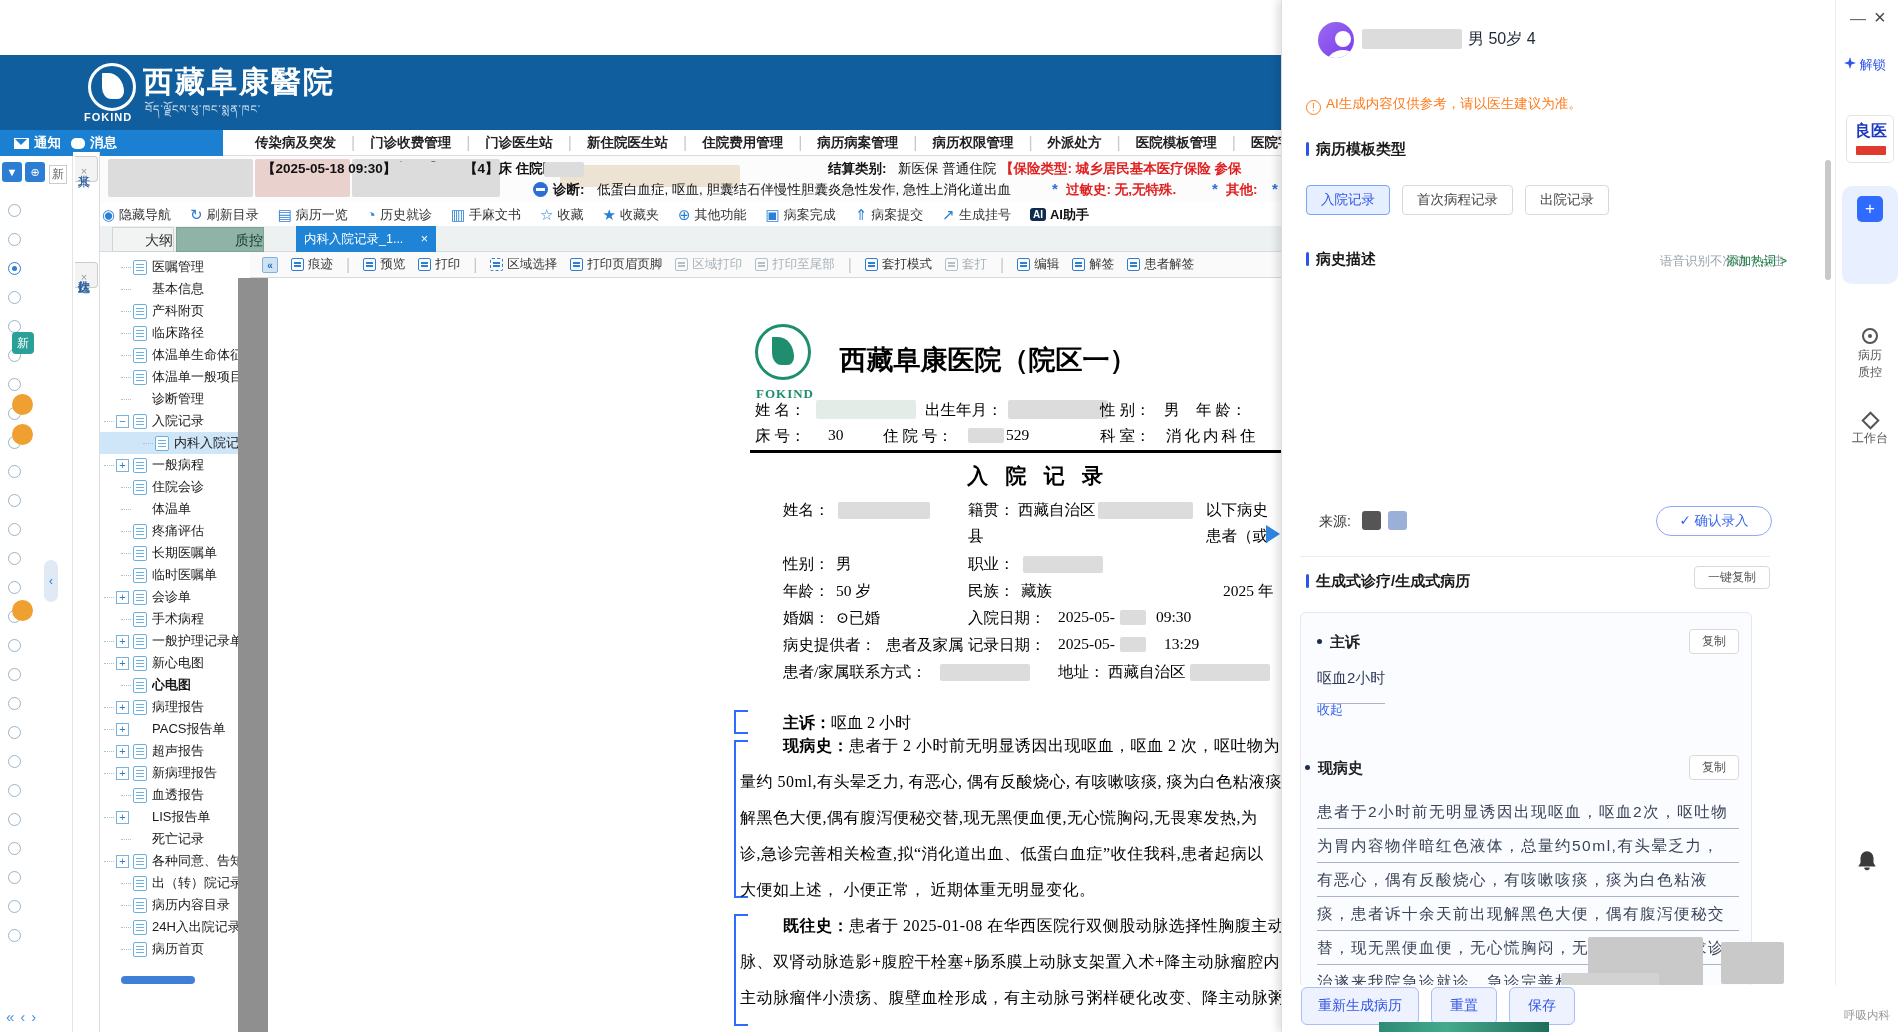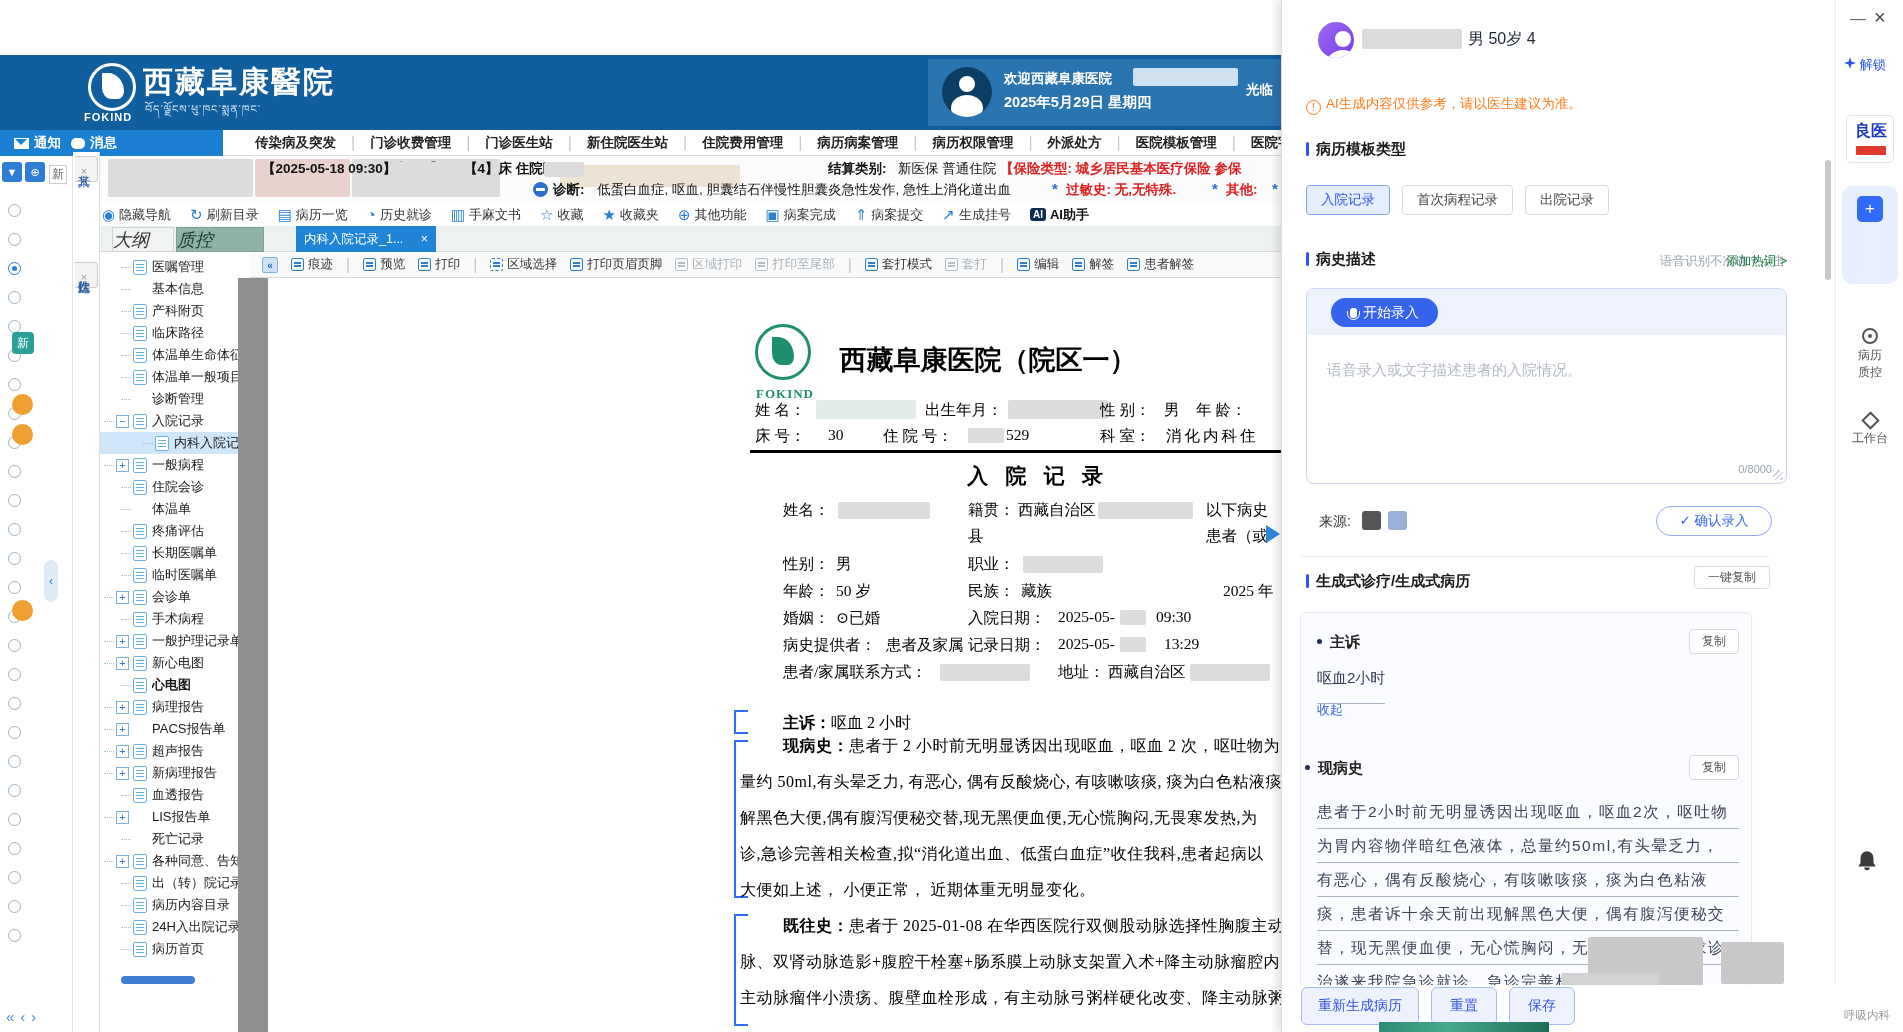--- a/index.html
+++ b/index.html
@@ -45,21 +45,21 @@
   .diagic { position:absolute; width:15px; height:15px; border-radius:50%; background:#2b6fd0; }
   .diagic:after { content:''; position:absolute; left:3px; top:6px; width:9px; height:3px; background:#fff; }
   
   #main-toolbar { left:102px; top:203px; width:1179px; height:23px; display:flex; align-items:center; gap:19px; background:#fff; }
   .tbi { display:flex; align-items:center; gap:4px; font-size:13px; color:#333; white-space:nowrap; }
   .tbi .g { color:#2b7fd4; font-size:15px; }
   .aibadge { background:#0e2d4e; color:#fff; font-size:10px; font-weight:bold; border-radius:3px; padding:1px 3px; }
   .aitxt { font-weight:bold; color:#111; }
   
   #tabrow { left:0; top:226px; width:1281px; height:26px; background:#eef1f1; border-bottom:1px solid #d5dada; }
-  .ltab { position:absolute; top:1px; height:25px; line-height:25px; text-align:left; font-size:18px;font-style:italic; }
+  .ltab { position:absolute; top:1px; height:25px; line-height:25px; text-align:right; font-size:14px; }
   .doctab { position:absolute; left:296px; top:0; width:140px; height:26px; background:#1f83d6; color:#fff; font-size:12.5px;
     display:flex; align-items:center; justify-content:space-between; padding:0 8px; }
   
   #doc-toolbar { left:250px; top:252px; width:1031px; height:26px; background:#fafafa; border-bottom:1px solid #d8d8d8;
     display:flex; align-items:center; gap:13px; padding-left:12px; }
   .dti { display:flex; align-items:center; gap:4px; font-size:12.5px; color:#333; white-space:nowrap; }
   .dti.dis { color:#a7b2ba; }
   .dic { width:13px; height:13px; border:1.5px solid #2e7fd0; border-radius:2px; position:relative; }
   .dic:after { content:''; position:absolute; left:2px; top:3px; right:2px; height:1.5px; background:#2e7fd0; box-shadow:0 3px 0 #2e7fd0; }
   .dic.dashed { border-style:dashed; }
@@ -163,27 +163,20 @@
 </div>
 
 <div class="abs" id="main">
 
   <div class="abs" id="hdr">
     <span class="logoring"></span>
     <span class="logoleaf"></span>
     <span class="abs fok" style="left:84px;top:56px">FOKIND</span>
     <span class="hname">西藏阜康醫院</span>
     <span class="htib">བོད་ལྗོངས་ཕུ་ཁང་སྨན་ཁང་</span>
-    <div class="rightpane">
-      <span class="avatar" style="left:14px;top:8px"></span>
-      <span class="abs wl1" style="left:76px;top:11px">欢迎西藏阜康医院</span>
-      <span class="abs blur" style="left:205px;top:9px;width:105px;height:18px;background:#cfe0ee"></span>
-      <span class="abs wl2" style="left:76px;top:34px">2025年5月29日 星期四</span>
-      <span class="abs wl1" style="left:318px;top:22px">光临</span>
-    </div>
   </div>
 
   <div class="abs" id="menubar">
     <div id="menuleft">
       <span class="mitem">
           <span class="env"></span>
           <span>通知</span>
         </span>
       <span class="mitem">
           <span class="bub"></span>
@@ -678,30 +671,20 @@
       <button class="tplbtn" style="left: 120px;">首次病程记录</button>
       <button class="tplbtn" style="left: 243px;">出院记录</button>
     </div>
 
   <div class="ptxt" style="left:24px;top:250px">
     <span class="secbar"></span><span class="sect">病史描述</span>
   </div>
   <span class="ptxt" style="right:50px;top:253px;font-size:12.5px;color:#9aa3ad">语音识别不准确？点击</span>
   <span class="ptxt" style="right:-8px;top:253px;font-size:12.5px;color:#15803d;transform:translateX(-56px)">添加热词 &gt;</span>
 
-  <div id="inputbox">
-    <div class="top"></div>
-    <button id="recbtn">
-        <span class="mic"></span>
-        <span>开始录入</span>
-      </button>
-    <span class="placeholder">语音录入或文字描述患者的入院情况。</span>
-    <span class="counter">0/8000</span>
-    <span class="resz"></span>
-  </div>
 
   <span class="ptxt" style="left:37px;top:513px;font-size:14px;color:#333">来源:</span>
   <span class="chip blur dark" style="left:80px;top:511px"></span>
   <span class="chip blur bluish" style="left:106px;top:511px"></span>
   <button class="pillbtn" style="left:374px;top:506px;width:116px;height:30px">✓ <span>确认录入</span></button>
 
   <div class="abs" style="left:18px;top:556px;width:470px;height:1px;background:#ededed"></div>
 
   <div class="ptxt" style="left:24px;top:572px">
     <span class="secbar"></span><span class="sect">生成式诊疗/生成式病历</span>

